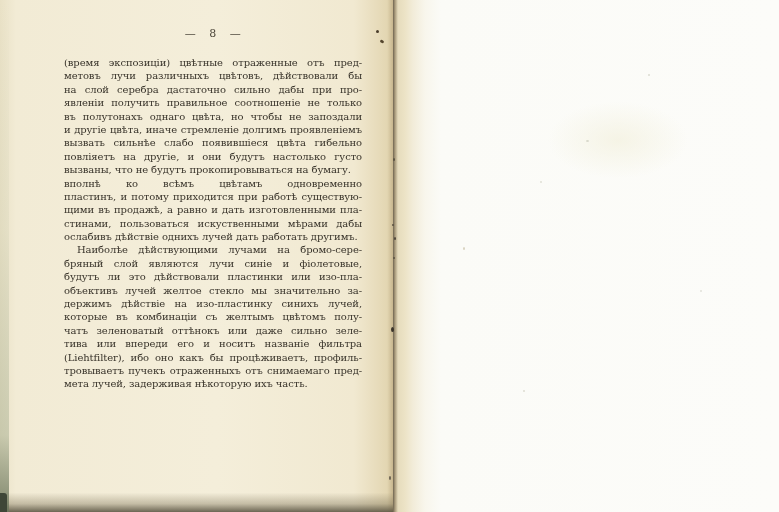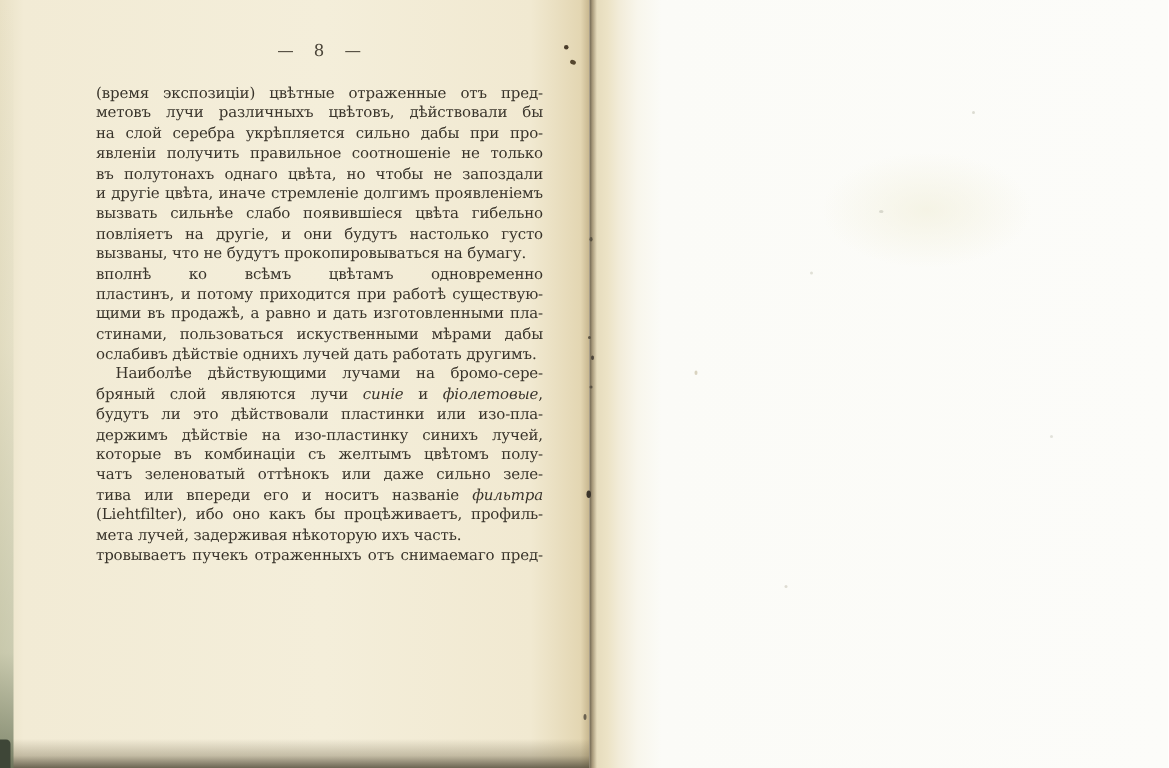--- a/index.html
+++ b/index.html
@@ -66,21 +66,21 @@
     letter-spacing: -0.1px;
   }
   .line {
     height: 13.4px;
     overflow: hidden;
     text-align: justify;
     text-align-last: justify;
   }
   .line.end { text-align-last: left; }
   .line.indent { text-indent: 13px; }
-  .it { font-style: italic; }
+  .it { }
   
   .page-right {
     position: absolute;
     left: 393px; top: 0;
     width: 386px; height: 512px;
     background:
       radial-gradient(ellipse 100px 55px at 225px 140px,
         rgba(240,237,214,0.55), rgba(255,255,255,0) 70%),
       linear-gradient(to right,
         #6e6450 0px, #a99b7c 2px, #e6dcbd 5px, #ece3c6 12px,
@@ -111,42 +111,43 @@
 
 <div class="spread">
 
   <div class="page-left">
     <div class="left-edge"></div>
     <div class="corner-patch"></div>
     <div class="page-number">— 8 —</div>
     <div class="text-block">
         <div class="line"><span>(время экспозиціи) цвѣтные отраженные отъ пред-</span></div>
         <div class="line"><span>метовъ лучи различныхъ цвѣтовъ, дѣйствовали бы</span></div>
-        <div class="line"><span>на слой серебра укрѣпляется сильно дабы при про-</span></div>
+        <div class="line"><span>на слой серебра дастаточно сильно дабы при про-</span></div>
         <div class="line"><span>явленіи получить правильное соотношеніе не только</span></div>
         <div class="line"><span>въ полутонахъ однаго цвѣта, но чтобы не запоздали</span></div>
         <div class="line"><span>и другіе цвѣта, иначе стремленіе долгимъ проявленіемъ</span></div>
         <div class="line"><span>вызвать сильнѣе слабо появившіеся цвѣта гибельно</span></div>
         <div class="line"><span>повліяетъ на другіе, и они будутъ настолько густо</span></div>
         <div class="line end"><span>вызваны, что не будутъ прокопировываться на бумагу.</span></div>
         <div class="line"><span>вполнѣ ко всѣмъ цвѣтамъ одновременно воспріимчивыхъ</span></div>
         <div class="line"><span>пластинъ, и потому приходится при работѣ существую-</span></div>
         <div class="line"><span>щими въ продажѣ, а равно и дать изготовленными пла-</span></div>
         <div class="line"><span>стинами, пользоваться искуственными мѣрами дабы</span></div>
         <div class="line end"><span>ослабивъ дѣйствіе однихъ лучей дать работать другимъ.</span></div>
         <div class="line indent"><span>Наиболѣе дѣйствующими лучами на бромо-сере-</span></div>
         <div class="line"><span>бряный слой являются лучи </span><span class="it">синіе</span><span> и </span><span class="it">фіолетовые</span><span>,</span></div>
         <div class="line"><span>будутъ ли это дѣйствовали пластинки или изо-пла-</span></div>
+        <div class="line"><span>объективъ лучей желтое стекло мы значительно за-</span></div>
         <div class="line"><span>держимъ дѣйствіе на изо-пластинку синихъ лучей,</span></div>
         <div class="line"><span>которые въ комбинаціи съ желтымъ цвѣтомъ полу-</span></div>
         <div class="line"><span>чатъ зеленоватый оттѣнокъ или даже сильно зеле-</span></div>
         <div class="line"><span>тива или впереди его и носитъ названіе </span><span class="it">фильтра</span></div>
         <div class="line"><span>(Liehtfilter), ибо оно какъ бы процѣживаетъ, профиль-</span></div>
+        <div class="line"><span>тровываетъ пучекъ отраженныхъ отъ снимаемаго пред-</span></div>
         <div class="line end"><span>мета лучей, задерживая нѣкоторую ихъ часть.</span></div>
-        <div class="line"><span>тровываетъ пучекъ отраженныхъ отъ снимаемаго пред-</span></div>
       </div>
   </div>
 
   <div class="page-right">
     
   </div>
 
   <div class="sp sp-a"></div>
   <div class="sp sp-b"></div>
   <div class="sp sp-c"></div>

